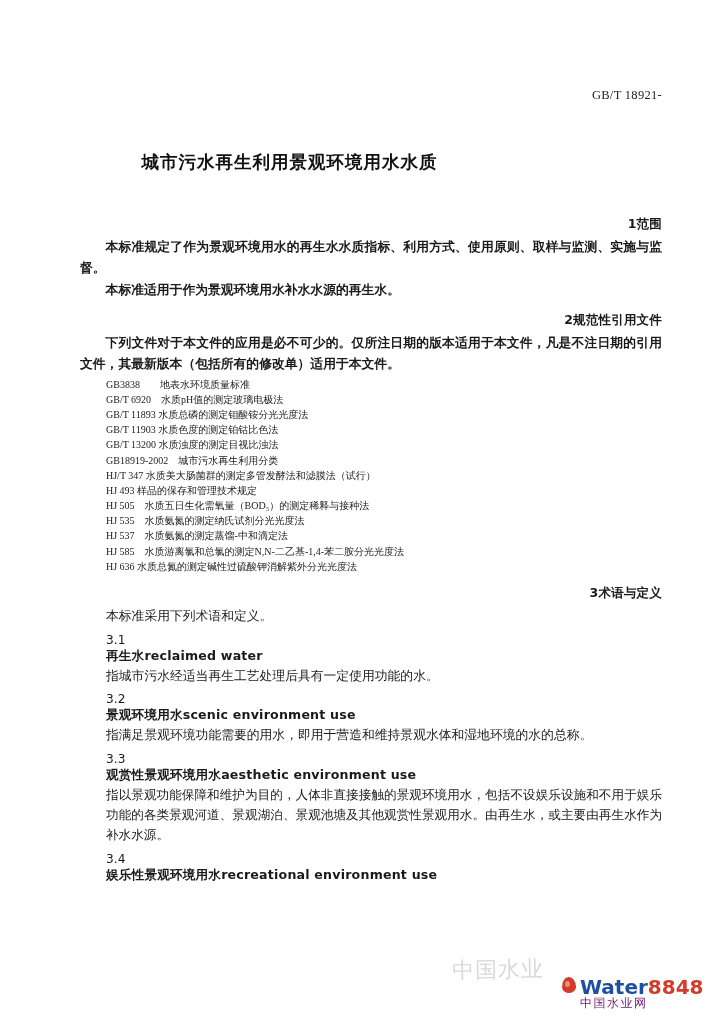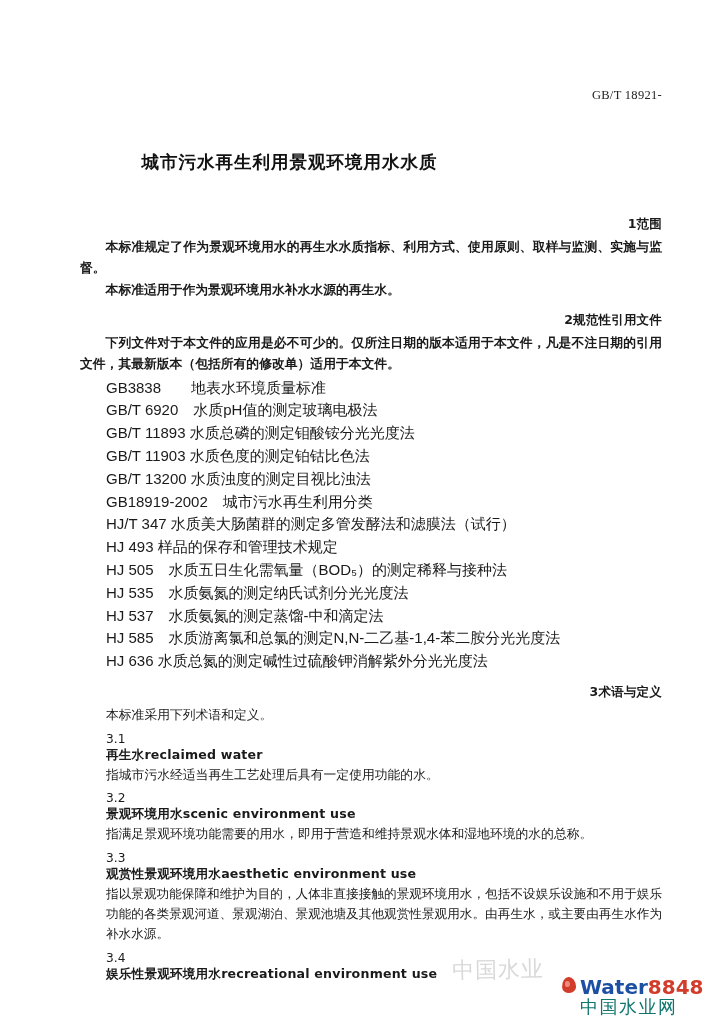--- a/index.html
+++ b/index.html
@@ -69,24 +69,24 @@
     text-align: justify;
     font-family: "Liberation Serif", "DejaVu Serif", serif;
     font-weight: bold;
   }
   .ref-list {
     margin: 2px 0 0 0;
     padding: 0;
     list-style: none;
   }
   .ref-list li {
-    font-size: 15px;
+    font-size: 10px;
     line-height: 1.52;
     padding-left: 26px;
-    font-family: Liberation Sans, sans-serif;
+    font-family: Liberation Serif, serif;
     white-space: nowrap;
   }
   .sub-num {
     font-size: 12.2px;
     margin: 6px 0 1px 0;
     padding-left: 26px;
     font-family: "DejaVu Sans", sans-serif;
   }
   .term {
     font-size: 12.6px;
@@ -156,22 +156,22 @@
     font-family: "DejaVu Sans", sans-serif;
     letter-spacing: 0px;
   }
   .logo .brand .num {
     color: #d23c2a;
   }
   .logo .sub {
     position: absolute;
     left: 18px;
     top: 20px;
-    font-size: 18px;
-    color: #0f766e;
+    font-size: 12px;
+    color: #701a75;
     font-family: "DejaVu Sans", sans-serif;
     letter-spacing: 1.5px;
   }
 </style>
 </head>
 <body>
 
 <div class="page">
 
   <div class="header-code">GB/T 18921-</div>

